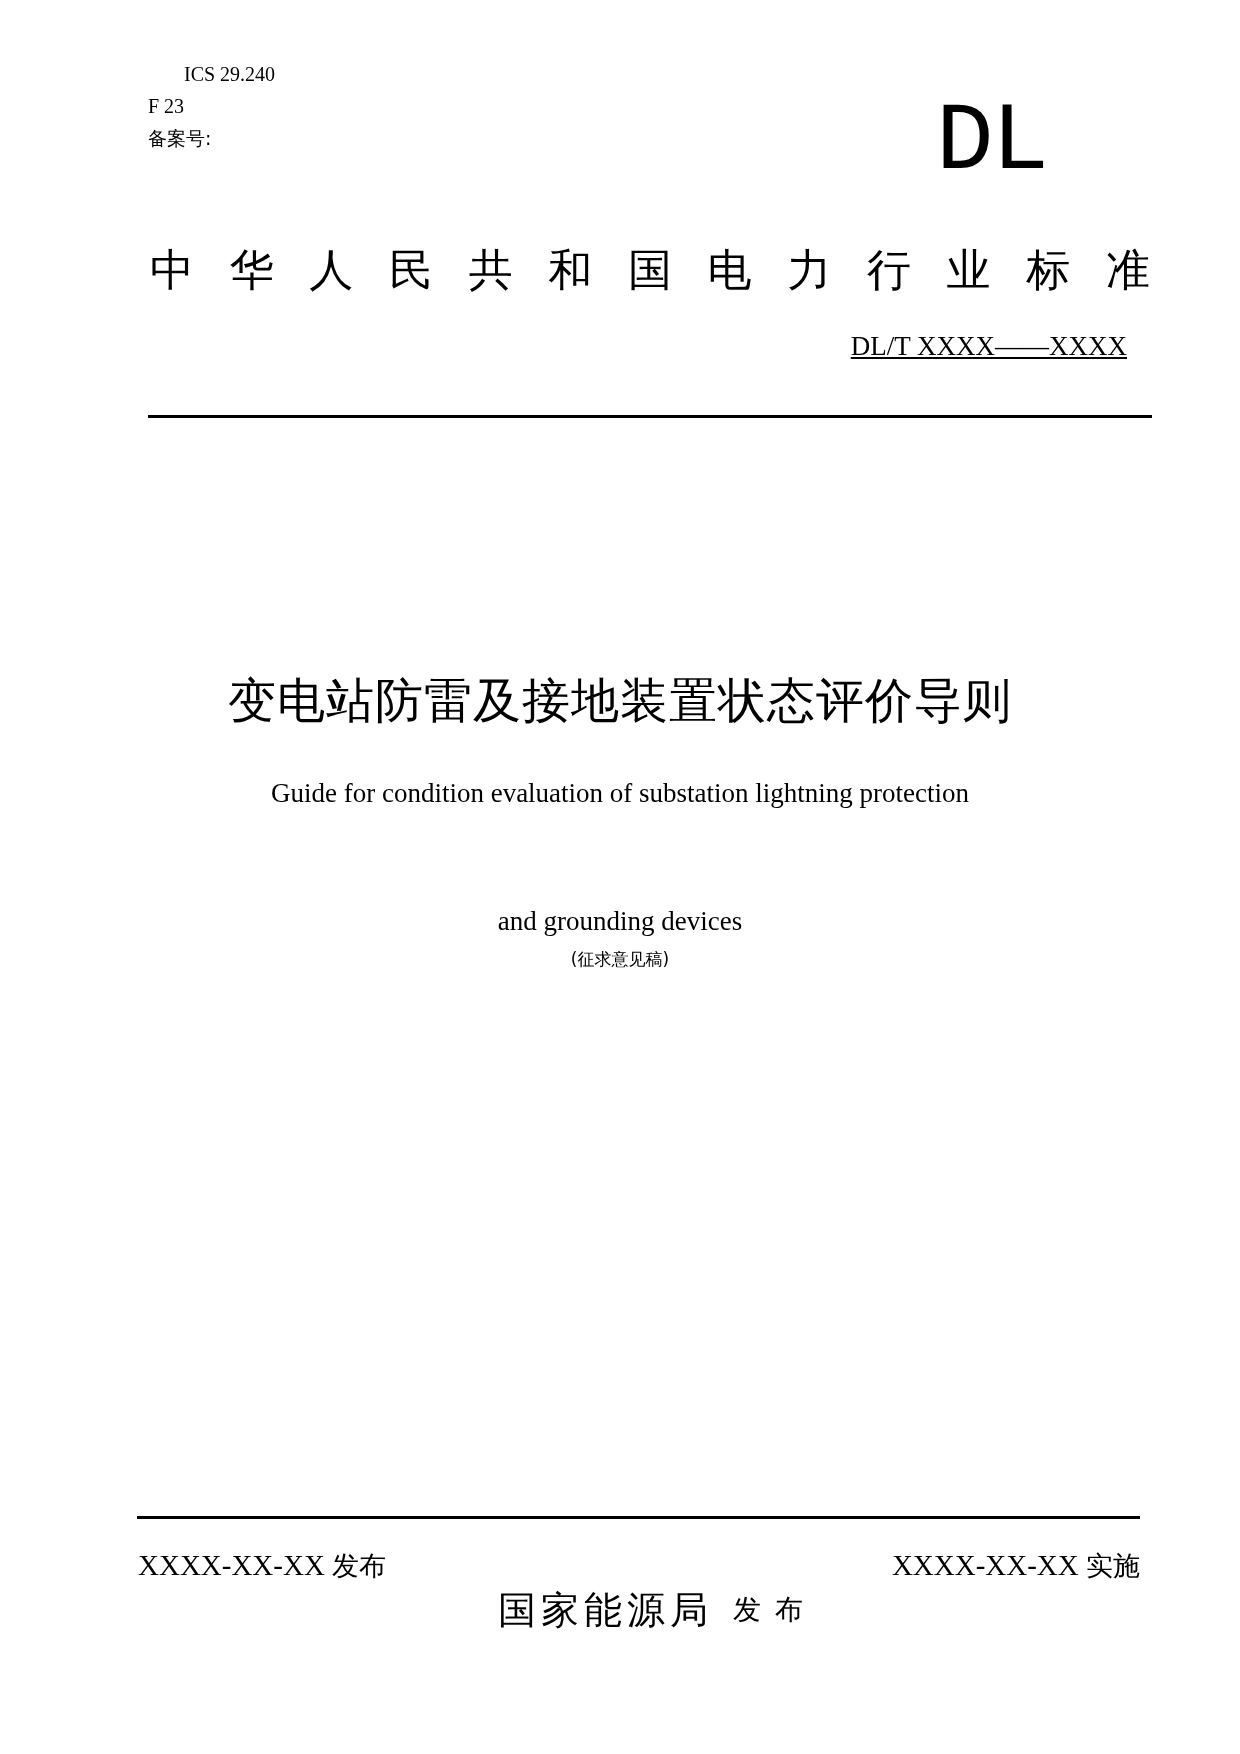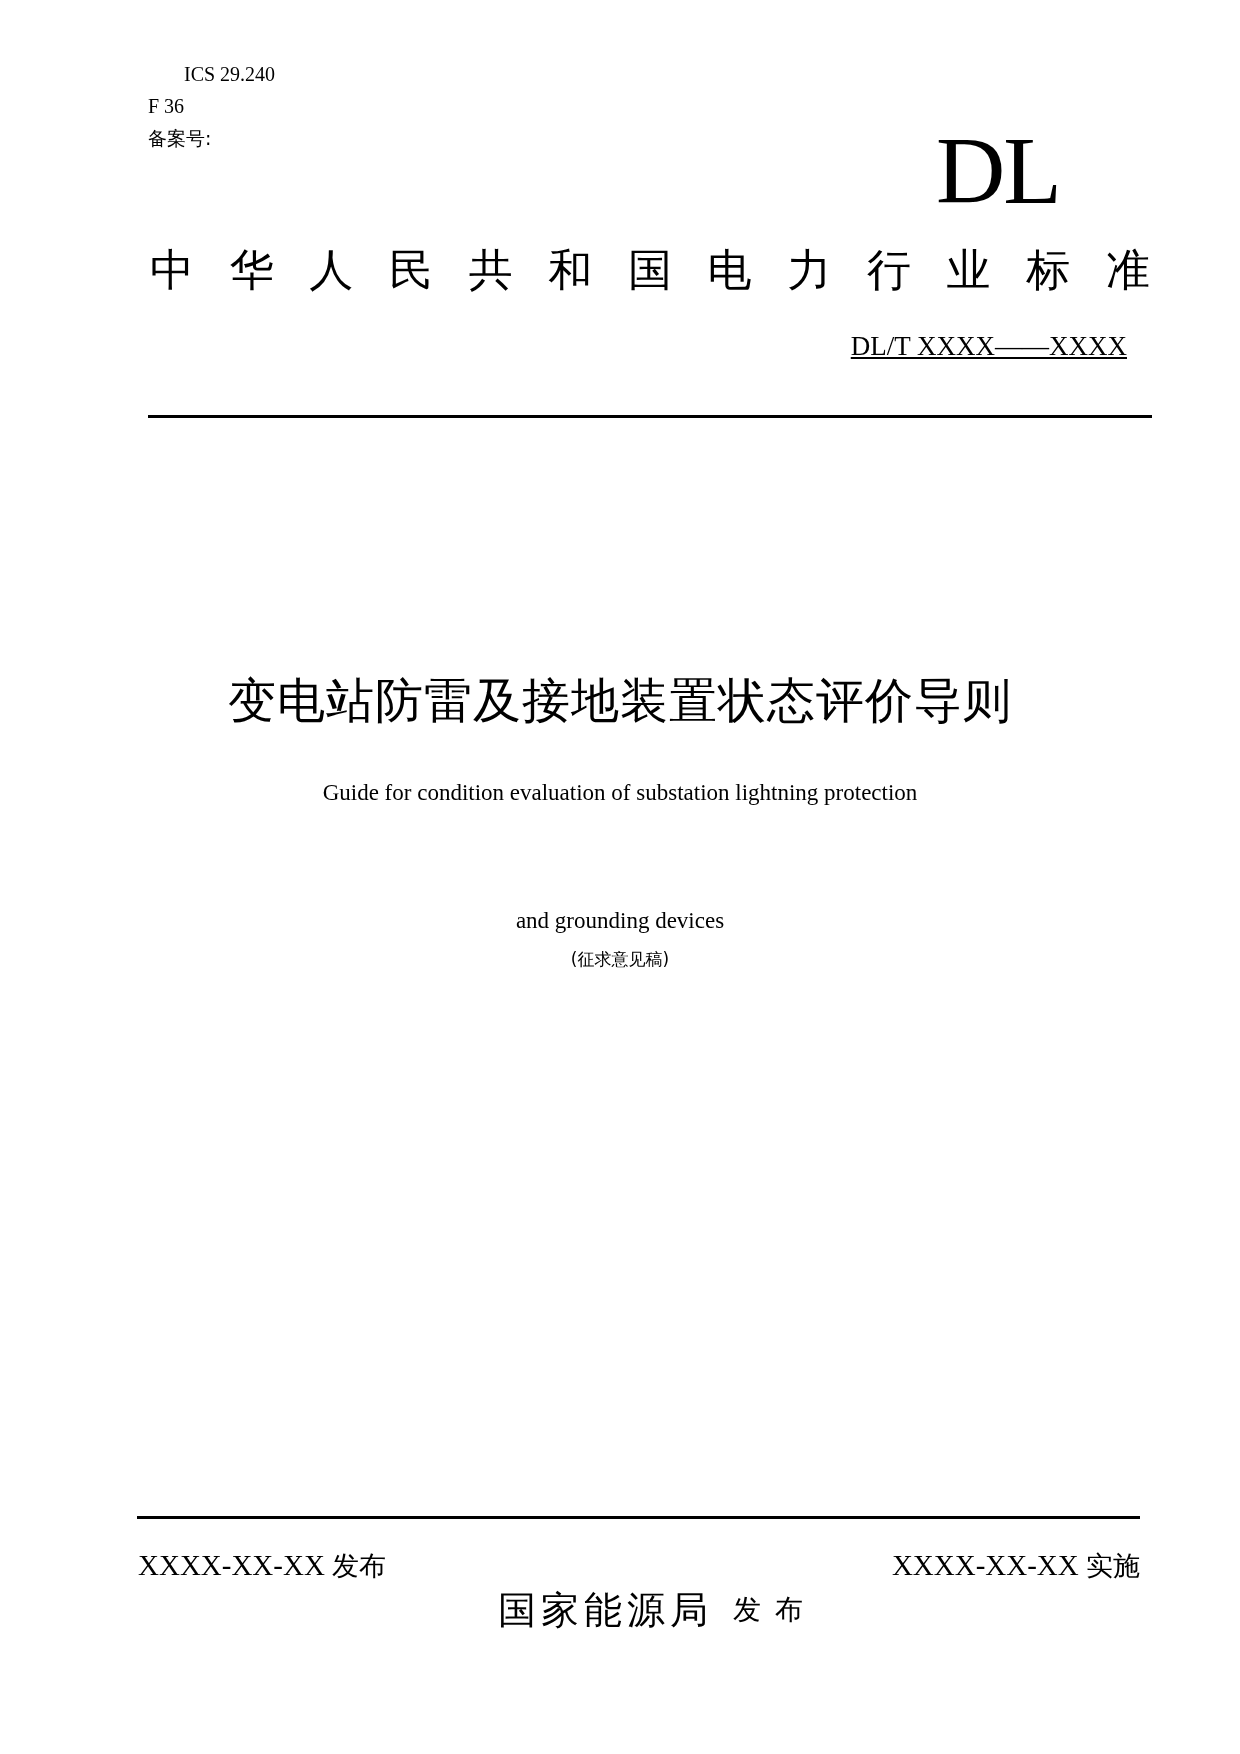--- a/index.html
+++ b/index.html
@@ -23,22 +23,22 @@
       line-height: 24px;
       font-family: "Liberation Serif", serif;
     }
     .meta-cn {
       font-family: "DejaVu Sans", sans-serif;
       font-size: 19px;
     }
 
     .dl-logo {
       left: 936px;
-      top: 116px;
-      font-family: Liberation Serif, serif;
+      top: 88px;
+      font-family: Liberation Mono, monospace;
       font-size: 96px;
       line-height: 110px;
       letter-spacing: -2px;
     }
 
     .std-title {
       left: 150px;
       top: 242px;
       width: 1000px;
       font-family: "DejaVu Sans", sans-serif;
@@ -75,21 +75,21 @@
       font-size: 48px;
       line-height: 64px;
       letter-spacing: 1px;
     }
 
     .en-title {
       left: 0;
       width: 1240px;
       text-align: center;
       font-family: "Liberation Serif", serif;
-      font-size: 23px;
+      font-size: 27px;
       line-height: 34px;
     }
 
     .draft-note {
       left: 0;
       top: 942px;
       width: 1240px;
       text-align: center;
       font-family: "DejaVu Sans", sans-serif;
       font-size: 17px;
@@ -132,21 +132,21 @@
       font-family: "DejaVu Sans", sans-serif;
       font-size: 28px;
       line-height: 40px;
       letter-spacing: 14px;
     }
   </style>
 </head>
 <body>
 
 <div class="abs meta-line" style="top:62px;margin-left:36px;">ICS  29.240</div>
-<div class="abs meta-line" style="top:94px;">F 36</div>
+<div class="abs meta-line" style="top:94px;">F 23</div>
 <div class="abs meta-line meta-cn" style="top:126px;">备案号:</div>
 
 <div class="abs dl-logo">DL</div>
 
 <div class="abs std-title">
   <span>中</span>
   <span>华</span>
   <span>人</span>
   <span>民</span>
   <span>共</span>

